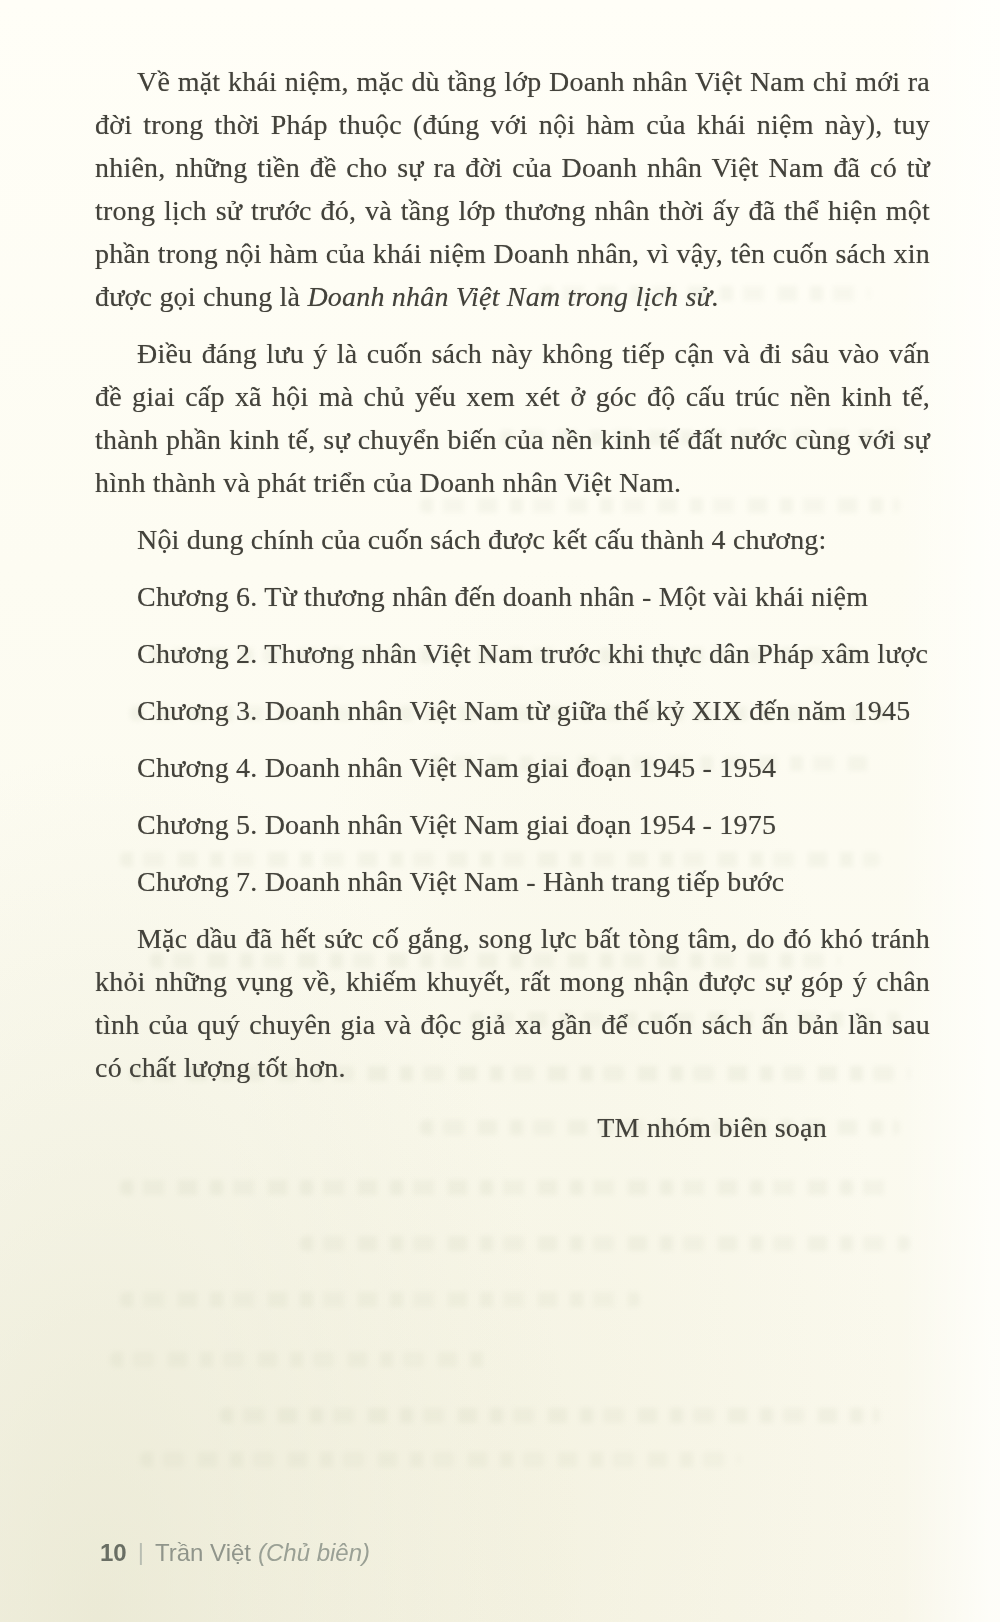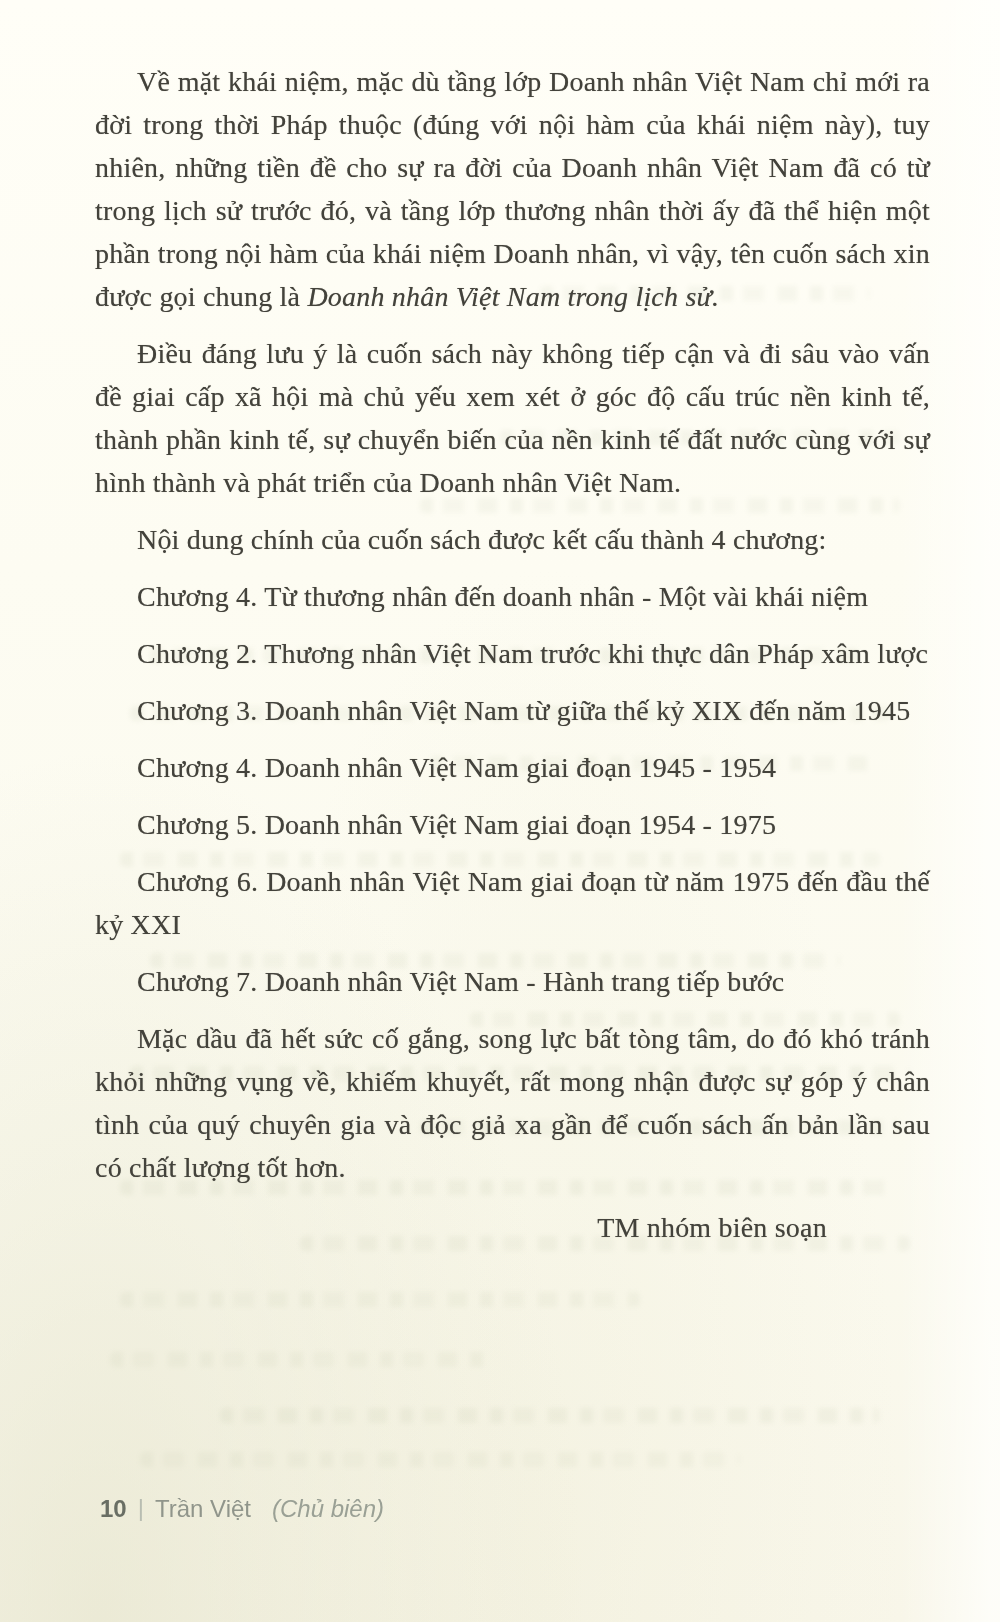--- a/index.html
+++ b/index.html
@@ -29,24 +29,24 @@
     line-height:45px;
   }
   .signature .sig-line1{display:block;}
   .signature .sig-line2{display:block;font-weight:700;}
   .footer{
     position:absolute;left:100px;top:1495px;
     font-family:"Liberation Sans","DejaVu Sans",sans-serif;
     font-size:24px;color:#8f948a;
     display:flex;align-items:baseline;gap:11px;
   }
-  .footer .page-num{color:#696e64;font-weight:600;}
+  .footer .page-num{color:#696e64;font-weight:600;margin-top:44px;}
   .footer .sep{color:#b8bdb2;font-weight:300;transform:translateY(-1px);}
   .footer .author{color:#90958b;}
-  .footer .role{font-style:italic;color:#9aa095;margin-left:21px;}
+  .footer .role{font-style:italic;color:#9aa095;margin-left:7px;}
   .ghost{
     position:absolute;height:15px;border-radius:5px;pointer-events:none;
     filter:blur(2.5px);
     background:repeating-linear-gradient(90deg,
       rgba(163,172,138,.30) 0 13px, rgba(163,172,138,0) 13px 23px,
       rgba(163,172,138,.22) 23px 44px, rgba(163,172,138,0) 44px 58px,
       rgba(163,172,138,.28) 58px 77px, rgba(163,172,138,0) 77px 90px);
   }
 </style>
 </head>
@@ -70,26 +70,25 @@
   <div class="ghost" style="left:120px;top:1292px;width:520px;opacity:.30;"></div>
   <div class="ghost" style="left:110px;top:1352px;width:380px;opacity:.28;"></div>
   <div class="ghost" style="left:220px;top:1408px;width:660px;opacity:.34;"></div>
   <div class="ghost" style="left:140px;top:1452px;width:600px;opacity:.28;"></div>
 
   <div class="content">
 
     <p class="body"><span>Về mặt khái niệm, mặc dù tầng lớp Doanh nhân Việt Nam chỉ mới ra đời trong thời Pháp thuộc (đúng với nội hàm của khái niệm này), tuy nhiên, những tiền đề cho sự ra đời của Doanh nhân Việt Nam đã có từ trong lịch sử trước đó, và tầng lớp thương nhân thời ấy đã thể hiện một phần trong nội hàm của khái niệm Doanh nhân, vì vậy, tên cuốn sách xin được gọi chung là </span><em>Doanh nhân Việt Nam trong lịch sử.</em></p>
       <p class="body"><span>Điều đáng lưu ý là cuốn sách này không tiếp cận và đi sâu vào vấn đề giai cấp xã hội mà chủ yếu xem xét ở góc độ cấu trúc nền kinh tế, thành phần kinh tế, sự chuyển biến của nền kinh tế đất nước cùng với sự hình thành và phát triển của Doanh nhân Việt Nam.</span></p>
       <p class="body"><span>Nội dung chính của cuốn sách được kết cấu thành 4 chương:</span></p>
-      <p class="chapter"><span>Chương 4. Từ thương nhân đến doanh nhân - Một vài khái niệm</span></p>
+      <p class="chapter"><span>Chương 6. Từ thương nhân đến doanh nhân - Một vài khái niệm</span></p>
       <p class="chapter"><span>Chương 2. Thương nhân Việt Nam trước khi thực dân Pháp xâm lược</span></p>
       <p class="chapter"><span>Chương 3. Doanh nhân Việt Nam từ giữa thế kỷ XIX đến năm 1945</span></p>
       <p class="chapter"><span>Chương 4. Doanh nhân Việt Nam giai đoạn 1945 - 1954</span></p>
       <p class="chapter"><span>Chương 5. Doanh nhân Việt Nam giai đoạn 1954 - 1975</span></p>
-      <p class="chapter"><span>Chương 6. Doanh nhân Việt Nam giai đoạn từ năm 1975 đến đầu thế kỷ XXI</span></p>
       <p class="chapter"><span>Chương 7. Doanh nhân Việt Nam - Hành trang tiếp bước</span></p>
       <p class="body"><span>Mặc dầu đã hết sức cố gắng, song lực bất tòng tâm, do đó khó tránh khỏi những vụng về, khiếm khuyết, rất mong nhận được sự góp ý chân tình của quý chuyên gia và độc giả xa gần để cuốn sách ấn bản lần sau có chất lượng tốt hơn.</span></p>
       <div class="signature">
       <span class="sig-line1">TM nhóm biên soạn</span>
     </div>
   </div>
 
   <div class="footer">
     <span class="page-num">10</span>
     <span class="sep">|</span>

